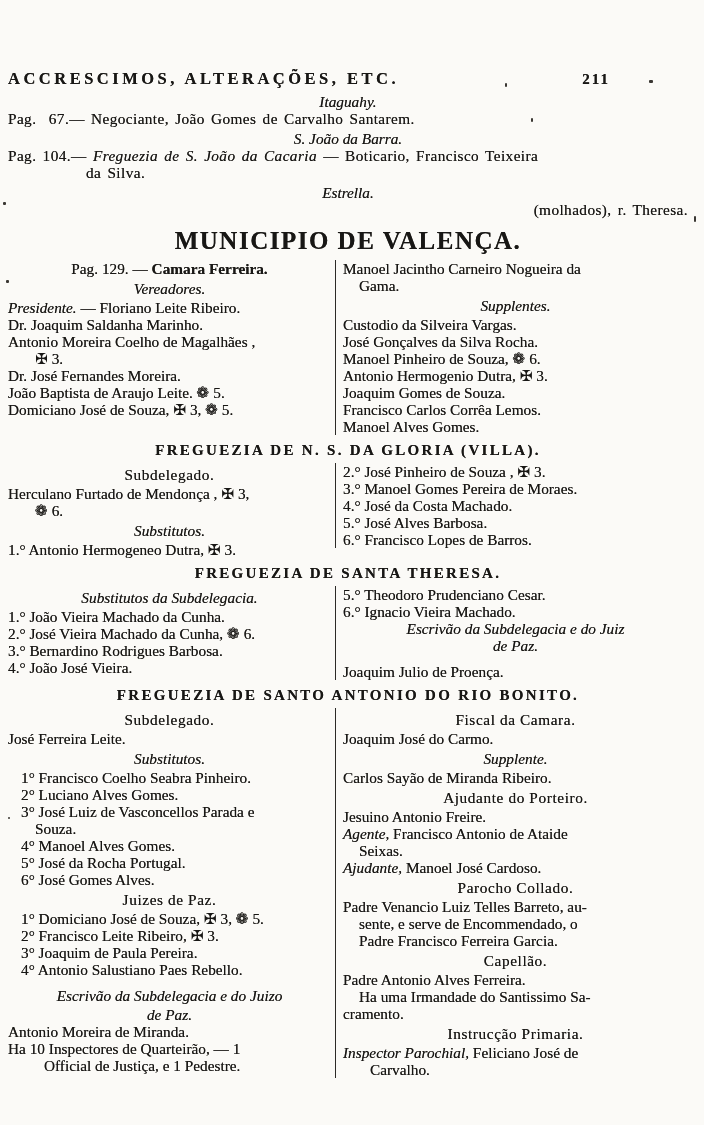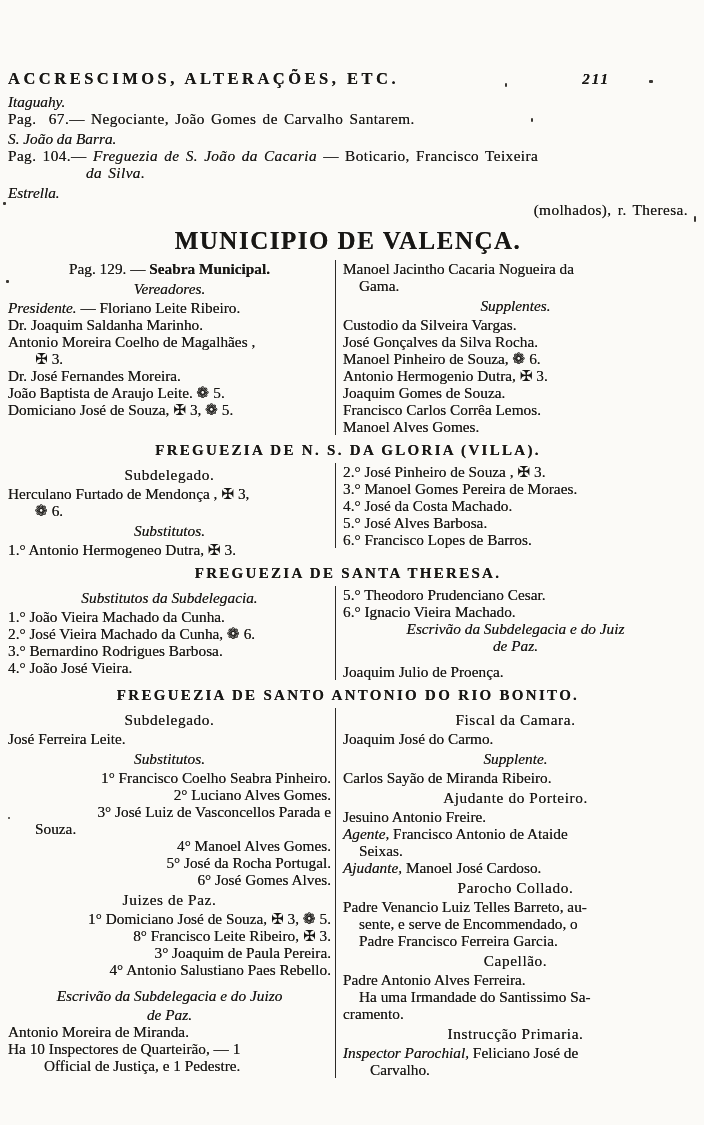--- a/index.html
+++ b/index.html
@@ -6,43 +6,43 @@
   body{width:704px;height:1125px;background:#fbfaf7;overflow:hidden;}
   .page{
     position:relative;box-sizing:border-box;width:704px;height:1125px;
     font-family:"Liberation Serif","DejaVu Serif","DejaVu Sans",serif;
     font-size:15.3px;line-height:17px;color:#181715;
     padding:0 16px 0 8px;
     text-shadow:0 0 .5px rgba(25,22,18,.75);
   }
   .runhead{position:relative;margin-top:70px;text-align:left;font-weight:bold;
     font-size:16.5px;letter-spacing:3.5px;}
-  .rh-page{position:absolute;right:78px;top:1px;font-size:15px;letter-spacing:2px;font-style:italic;}
+  .rh-page{position:absolute;right:78px;top:1px;font-size:15px;letter-spacing:2px;}
   .addenda{margin-top:6px;}
   .addenda .line{white-space:pre-wrap;letter-spacing:.4px;word-spacing:2px;}
-  .ph{font-style:italic;text-align:left;margin-top:3px;}
-  .cont75{padding-left:78px;font-style:italic;}
+  .ph{font-style:italic;text-align:center;margin-top:3px;}
+  .cont75{padding-left:78px;}
   .cont85{padding-left:88px;text-align:right;}
   .muni-title{font-size:25px;line-height:28px;font-weight:bold;text-align:center;
     letter-spacing:1.5px;margin:9px 0 5px;}
   .cols{display:grid;grid-template-columns:327px 1fr;align-items:start;}
   .col{min-width:0;}
   .col.left{padding-right:4px;}
   .col.right{border-left:1.4px solid #2c2a27;padding-left:7px;}
   .c{text-align:center;}
   .it{font-style:italic;}
   .b{font-weight:bold;}
   .sh{margin:3px 0 2px;}                 
   .bh{font-weight:normal;text-align:center;letter-spacing:.6px;margin:3px 0 2px;}
   .sechead{font-weight:bold;text-align:center;letter-spacing:2.3px;font-size:15px;
     margin:7px 0 4px;}
   .ind1{padding-left:16px;}
   .ind2{padding-left:27px;}
   .ind3{padding-left:36px;}
-  .num{padding-left:13px;text-align:right;}
+  .num{padding-left:13px;}
   .gap-top{margin-top:9px;}
   .speck{position:absolute;background:#3a3733;border-radius:1px;}
   #sp1{left:3px;top:132px;width:3px;height:3px;}
   #sp2{left:6px;top:210px;width:3px;height:3px;}
   #sp3{left:505px;top:13px;width:2px;height:4px;}
   #sp4{left:649px;top:10px;width:4px;height:3px;}
   #sp5{left:531px;top:48px;width:2px;height:4px;}
   #sp6{left:694px;top:146px;width:2px;height:6px;}
   #sp7{left:8px;top:747px;width:2px;height:2px;}
 </style>
@@ -63,32 +63,32 @@
     <div class="line"><span>Pag. 104.— </span><span class="it">Freguezia de S. João da Cacaria</span><span> — Boticario, Francisco Teixeira</span></div>
     <div class="line cont75">da Silva.</div>
     <div class="ph">Estrella.</div>
     <div class="line cont85">(molhados), r. Theresa.</div>
   </div>
 
   <div class="muni-title">MUNICIPIO DE VALENÇA.</div>
 
   <div class="cols">
     <div class="col left">
-      <div class="c"><span>Pag. 129. — </span><span class="b">Seabra Municipal.</span></div>
+      <div class="c"><span>Pag. 129. — </span><span class="b">Camara Ferreira.</span></div>
       <div class="c it sh">Vereadores.</div>
       <div class="line"><span class="it">Presidente.</span><span> — Floriano Leite Ribeiro.</span></div>
       <div class="line">Dr. Joaquim Saldanha Marinho.</div>
       <div class="line">Antonio Moreira Coelho de Magalhães ,</div>
       <div class="line ind2">✠ 3.</div>
       <div class="line">Dr. José Fernandes Moreira.</div>
       <div class="line">João Baptista de Araujo Leite. ❁ 5.</div>
       <div class="line">Domiciano José de Souza, ✠ 3, ❁ 5.</div>
     </div>
     <div class="col right">
-      <div class="line">Manoel Jacintho Cacaria Nogueira da</div>
+      <div class="line">Manoel Jacintho Carneiro Nogueira da</div>
       <div class="line ind1">Gama.</div>
       <div class="c it sh">Supplentes.</div>
       <div class="line">Custodio da Silveira Vargas.</div>
       <div class="line">José Gonçalves da Silva Rocha.</div>
       <div class="line">Manoel Pinheiro de Souza, ❁ 6.</div>
       <div class="line">Antonio Hermogenio Dutra, ✠ 3.</div>
       <div class="line">Joaquim Gomes de Souza.</div>
       <div class="line">Francisco Carlos Corrêa Lemos.</div>
       <div class="line">Manoel Alves Gomes.</div>
     </div>
@@ -138,21 +138,21 @@
       <div class="c it sh">Substitutos.</div>
       <div class="line num">1° Francisco Coelho Seabra Pinheiro.</div>
       <div class="line num">2° Luciano Alves Gomes.</div>
       <div class="line num">3° José Luiz de Vasconcellos Parada e</div>
       <div class="line ind2">Souza.</div>
       <div class="line num">4° Manoel Alves Gomes.</div>
       <div class="line num">5° José da Rocha Portugal.</div>
       <div class="line num">6° José Gomes Alves.</div>
       <div class="bh">Juizes de Paz.</div>
       <div class="line num">1° Domiciano José de Souza, ✠ 3, ❁ 5.</div>
-      <div class="line num">8° Francisco Leite Ribeiro, ✠ 3.</div>
+      <div class="line num">2° Francisco Leite Ribeiro, ✠ 3.</div>
       <div class="line num">3° Joaquim de Paula Pereira.</div>
       <div class="line num">4° Antonio Salustiano Paes Rebello.</div>
       <div class="c it sh gap-top">Escrivão da Subdelegacia e do Juizo</div>
       <div class="c it">de Paz.</div>
       <div class="line">Antonio Moreira de Miranda.</div>
       <div class="line">Ha 10 Inspectores de Quarteirão, — 1</div>
       <div class="line ind3">Official de Justiça, e 1 Pedestre.</div>
     </div>
     <div class="col right">
       <div class="bh">Fiscal da Camara.</div>

